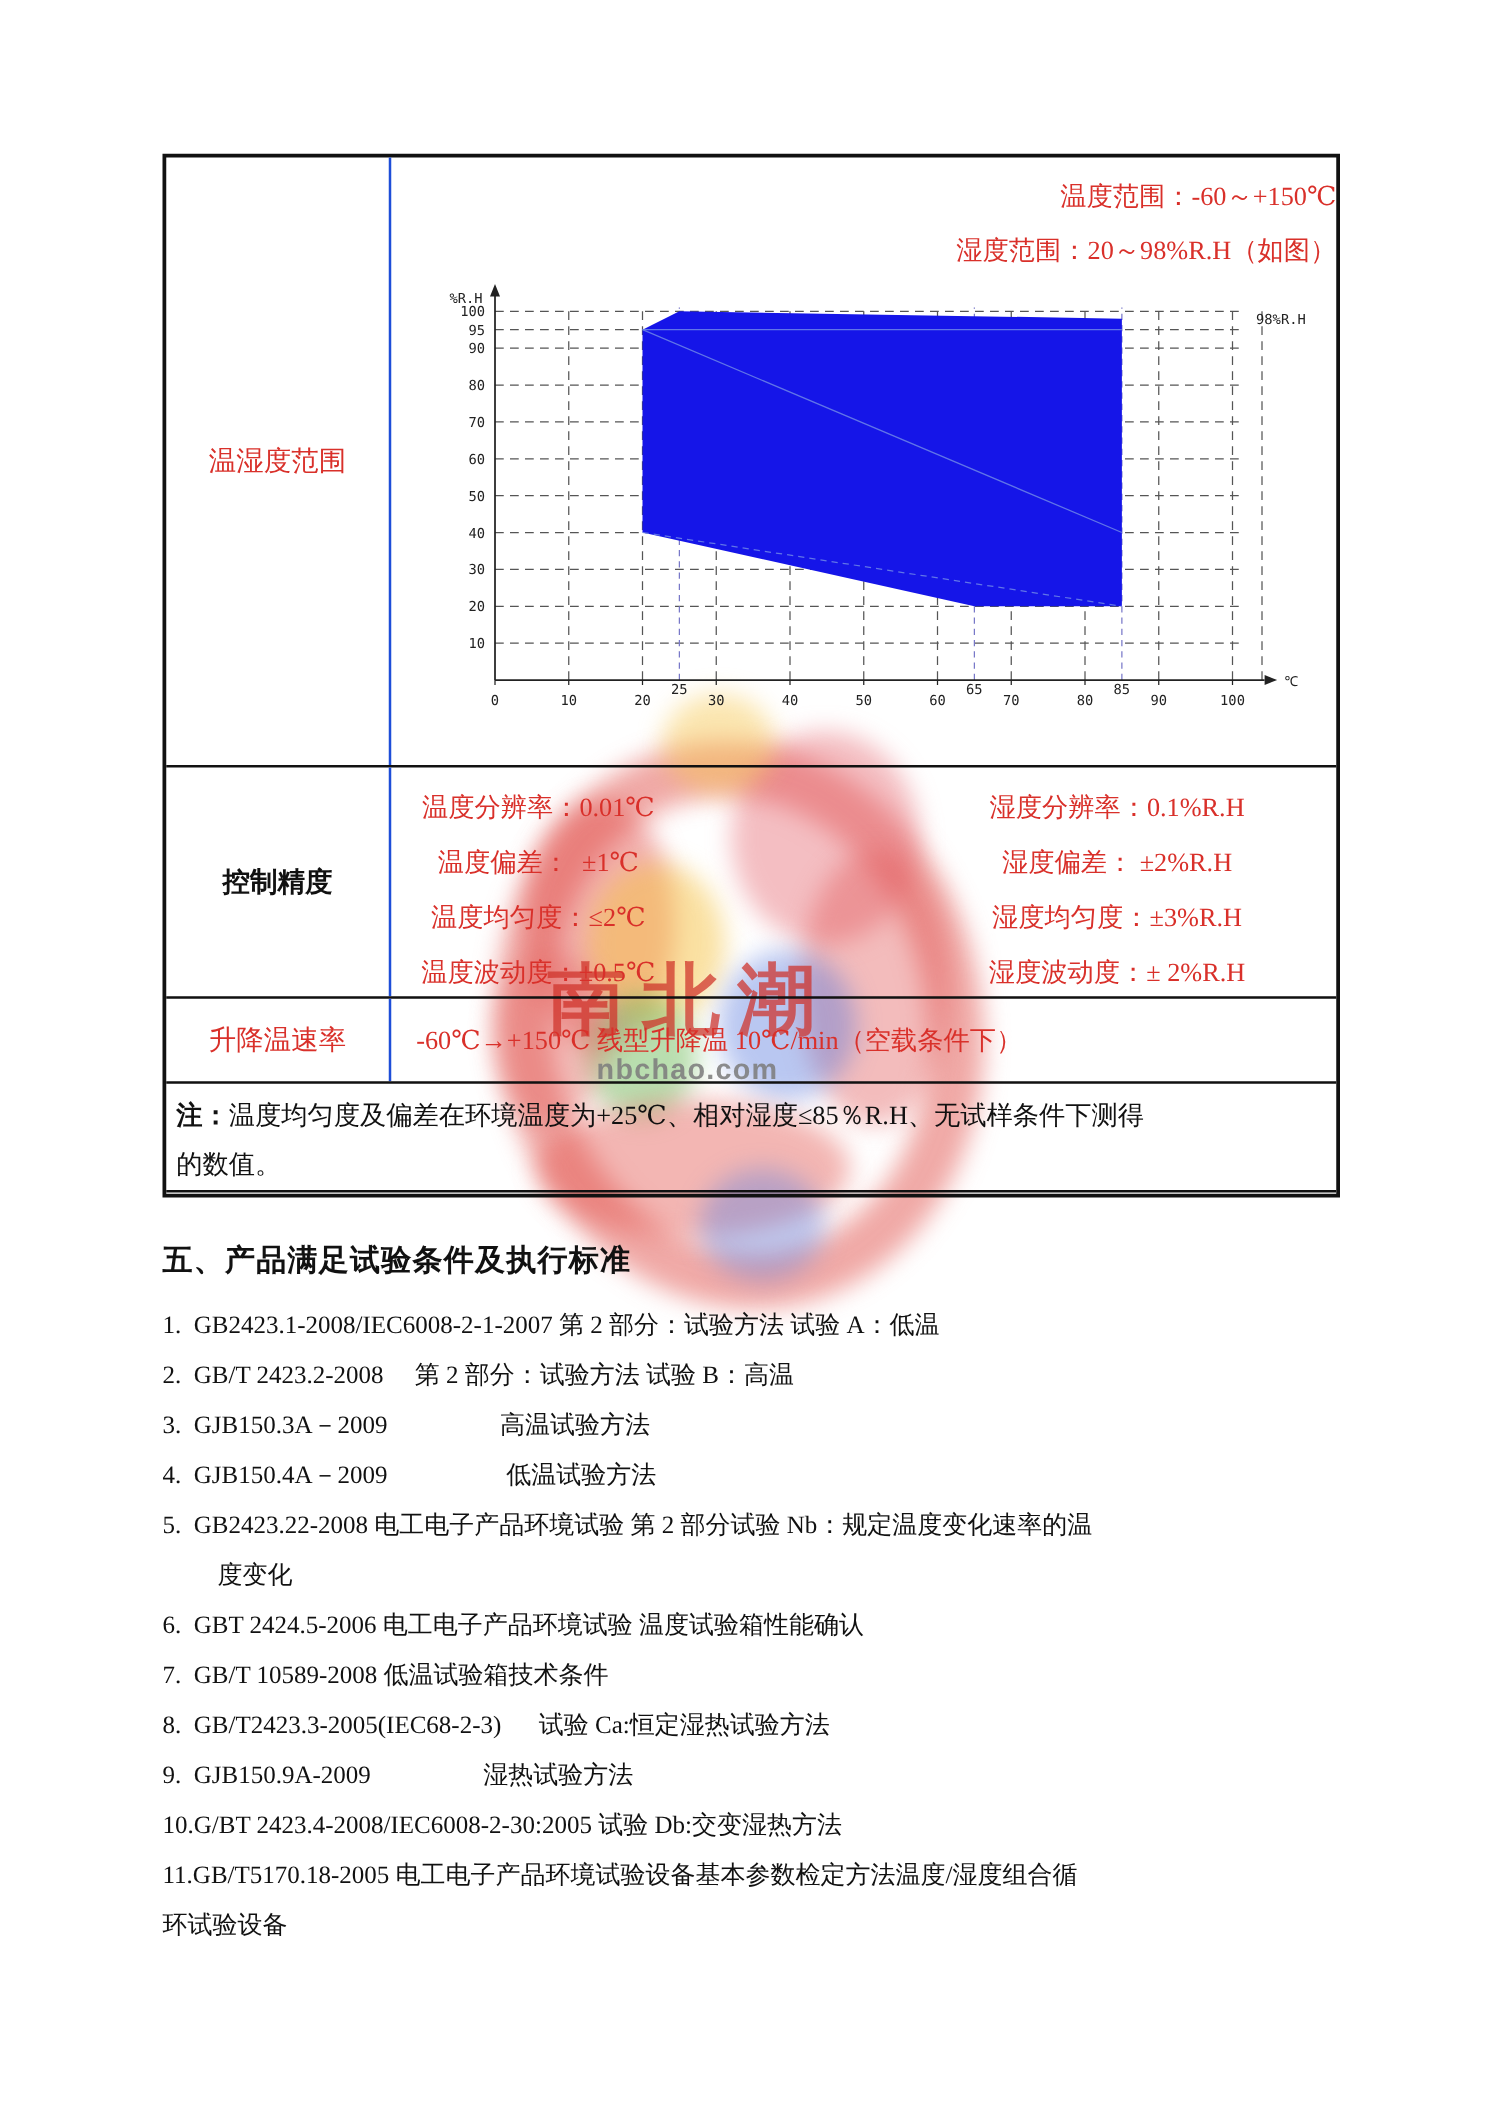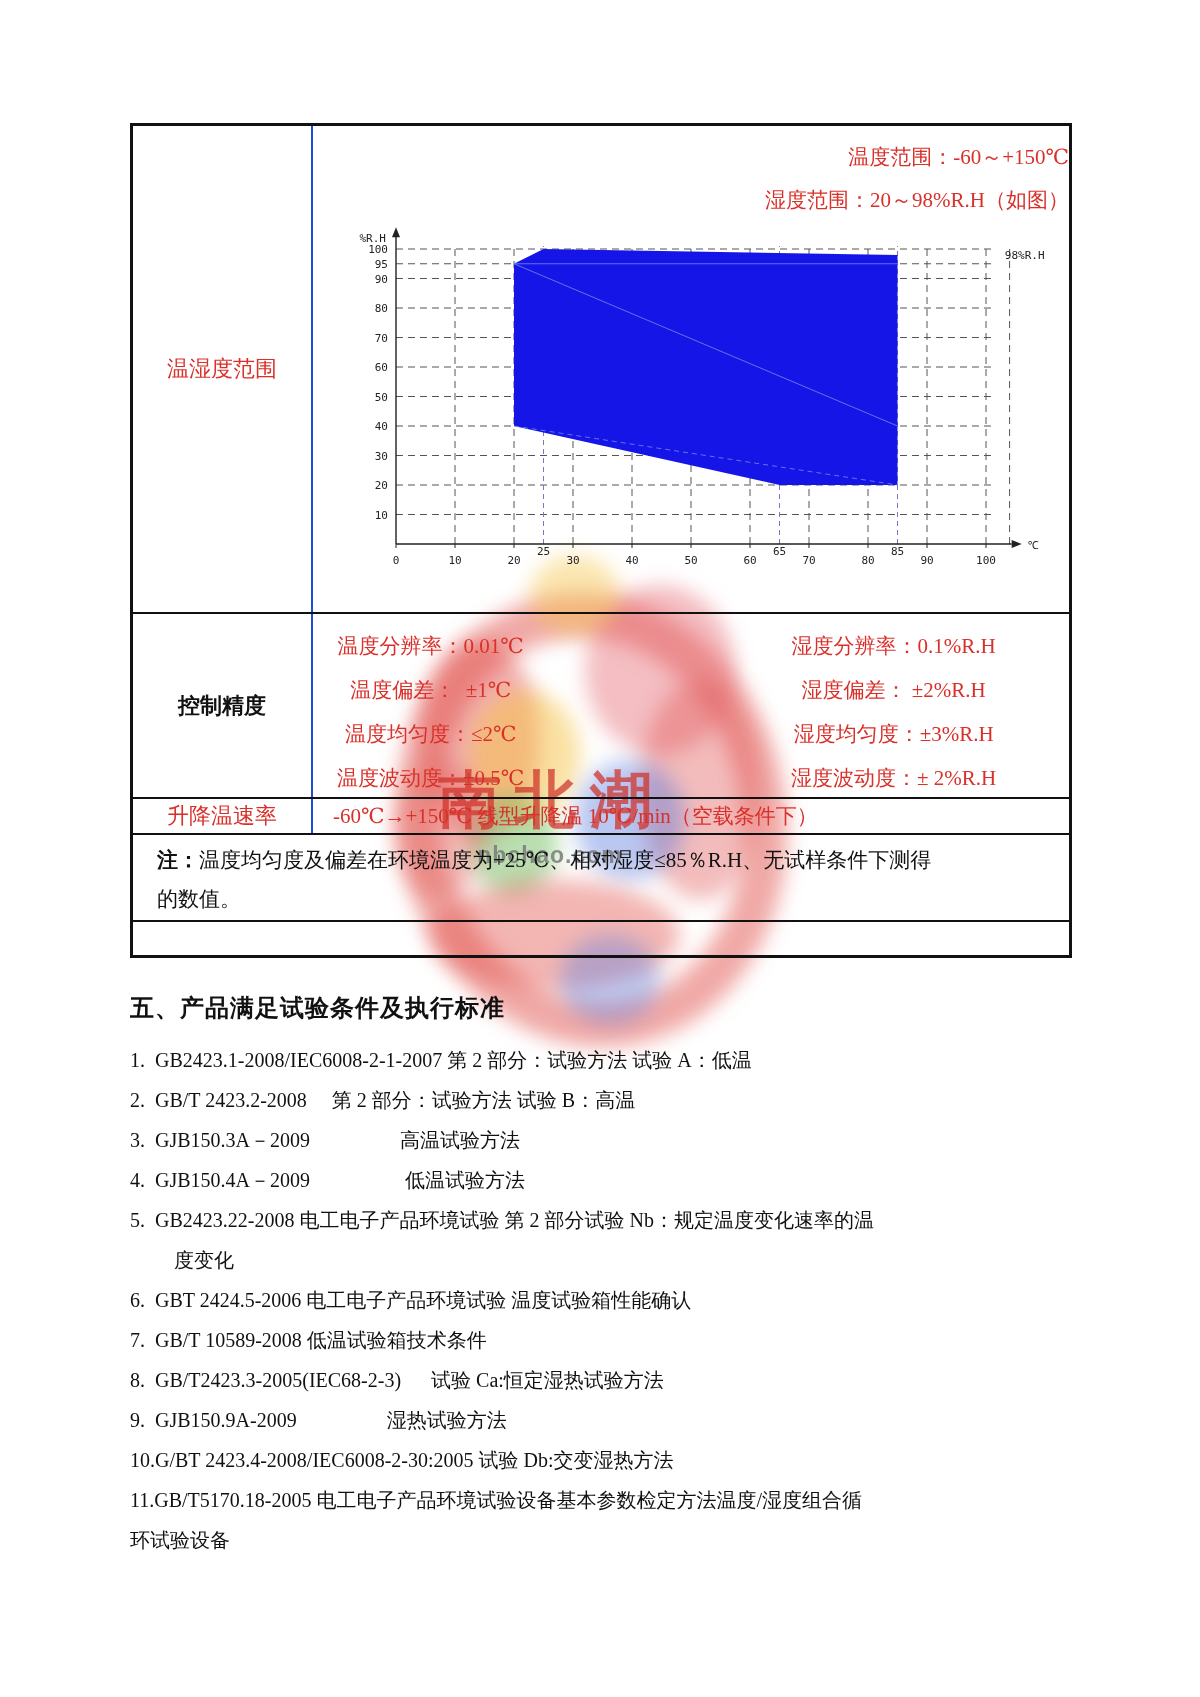--- a/index.html
+++ b/index.html
@@ -19,23 +19,23 @@
   .cell-value{flex:1;position:relative;font-size:21px;box-sizing:border-box;}
   .row1{height:486px;}
   .row1 .cell-value{padding:16px 0 0 20px;text-align:right;}
   .rangeline{line-height:30px;margin-bottom:13px;font-size:21px;}
   #chart{position:absolute;left:22px;top:92px;}
   .row2{height:185px;}
   .specs{position:absolute;top:14px;}
   .specs-left{left:24px;}
   .specs-right{left:478px;}
   .spec-line{height:44px;line-height:36px;white-space:pre-wrap;color:#d9302a;font-size:21px;text-align:center;}
-  .row3{height:36px;}
+  .row3{height:68px;}
   .row3 .cell-value{display:flex;align-items:center;padding-left:20px;}
-  .row4{height:87px;display:block;padding:6px 14px 0 24px;font-size:21px;line-height:39px;}
+  .row4{height:87px;display:block;padding:6px 14px 0 8px;font-size:21px;line-height:39px;}
   .row5{height:19px;}
 
   
   .heading{position:absolute;left:130px;top:992px;font-size:24px;font-weight:bold;letter-spacing:1px;text-align:right;}
   #standards-list{position:absolute;left:130px;top:1040px;width:950px;font-size:20px;}
   .std-line{line-height:40px;white-space:pre-wrap;}
 
   
   .watermark{position:absolute;inset:0;z-index:0;pointer-events:none;}
   .wm-ring{position:absolute;left:398px;top:592px;width:300px;height:368px;

